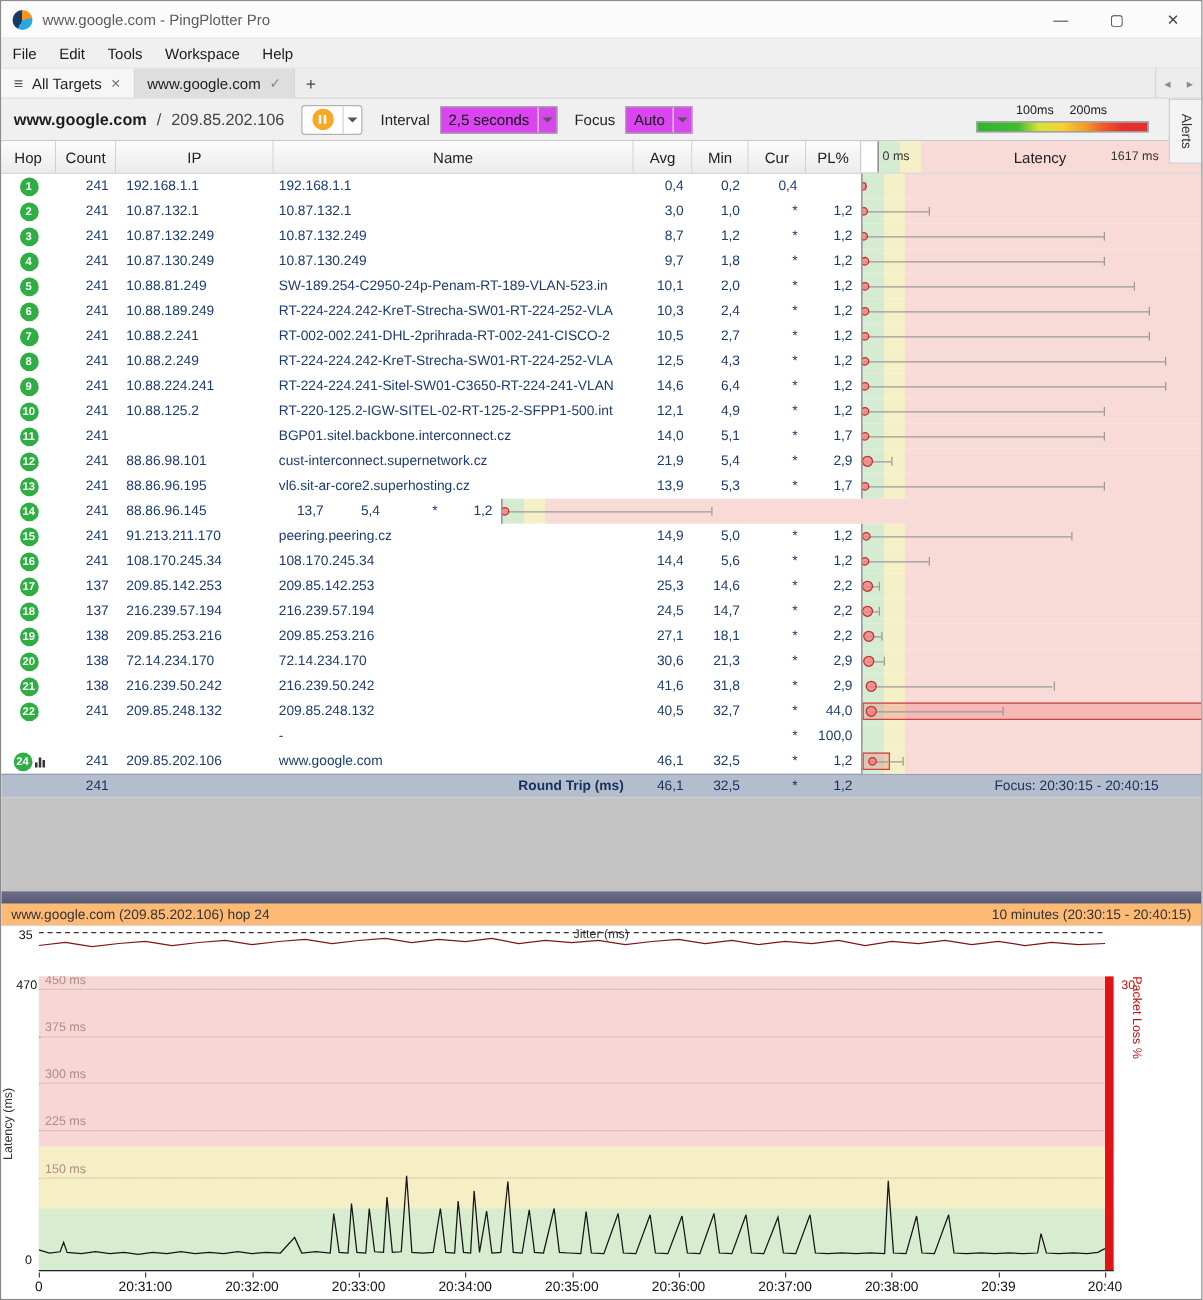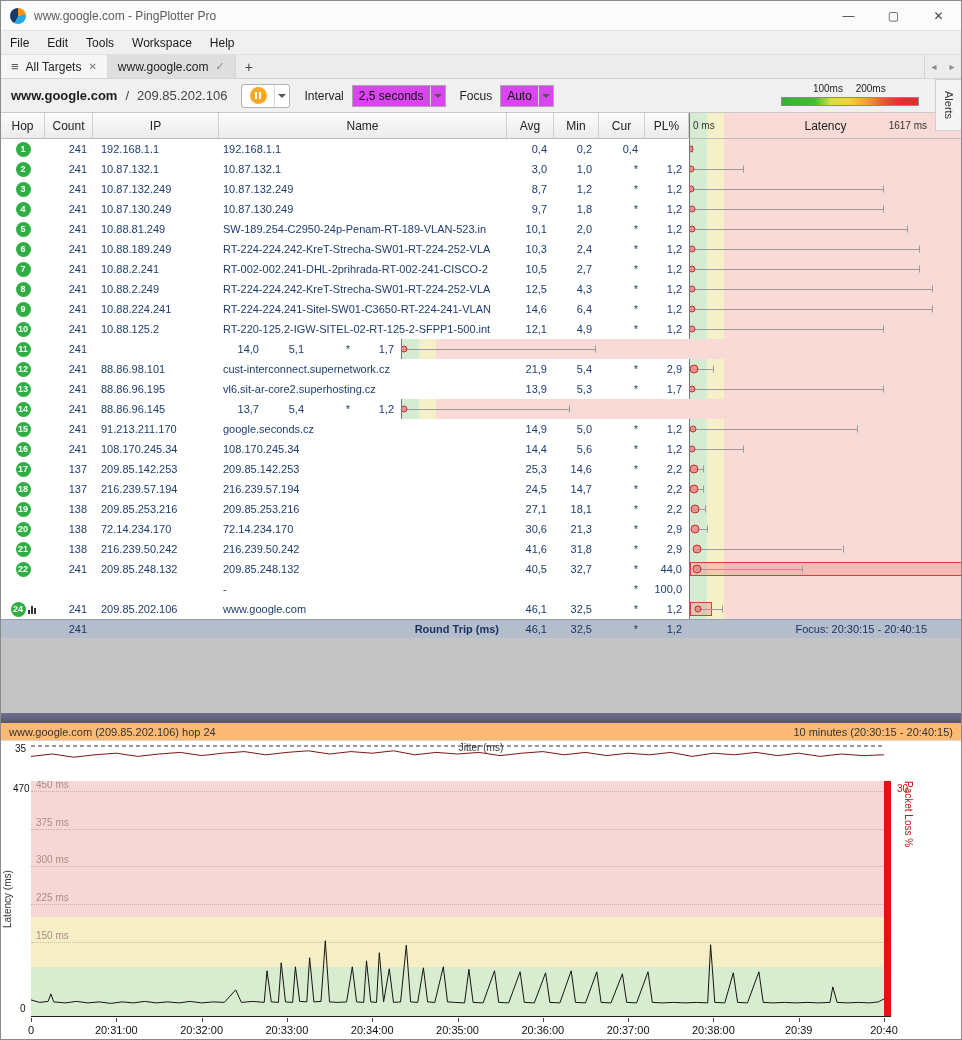--- a/index.html
+++ b/index.html
@@ -50,21 +50,21 @@
 
   .alerts { position: absolute; top: 78px; right: 0; width: 26px; height: 52px; background: #f4f4f4; border: 1px solid #cfcfcf; border-right: none; display: flex; align-items: center; justify-content: center; z-index: 5; }
   .alerts span { writing-mode: vertical-rl; font-size: 11px; color: #333; }
 
   
   .thead { height: 26px; display: flex; border-bottom: 1px solid #bdbdbd; }
   .th { display: flex; align-items: center; justify-content: center; font-size: 12px; color: #222; background: linear-gradient(#fcfcfc, #ebebeb); border-right: 1px solid #cfcfcf; }
   .col-hop { width: 44px; } .col-count { width: 48px; } .col-ip { width: 126px; } .col-name { width: 288px; }
   .col-avg { width: 47px; } .col-min { width: 45px; } .col-cur { width: 46px; } .col-pl { width: 44px; }
   .latstrip { background: linear-gradient(to right, #d6ecd2 0px, #d6ecd2 17px, #f6f0c8 17px, #f6f0c8 34px, #f8dad6 34px, #f8dad6 100%); }
-  .th.lat { flex: 1; position: relative; border-right: none; border-left: 1px solid #777; }
+  .th.lat { flex: 1; position: relative; border-right: none; border-left: 1px solid #777; margin-left: 13px; }
   .lat-left { position: absolute; left: 3px; font-size: 10px; color: #333; }
   .lat-mid { font-size: 12px; color: #222; }
   .lat-right { position: absolute; right: 34px; font-size: 10px; color: #333; }
 
   .tbody { background: #fff; }
   .trow { display: flex; height: 20px; font-size: 11px; }
   .c { display: flex; align-items: center; height: 100%; color: #1d3c6e; }
   .c.hop { width: 44px; justify-content: center; gap: 2px; }
   .c.count { width: 48px; justify-content: flex-end; padding-right: 6px; }
   .c.ip { width: 126px; padding-left: 8px; }
@@ -371,20 +371,21 @@
         <div class="wcap" style="left: 193.173px;"></div>
         <div class="dot" style="left: 2.05034px;"></div>
       </div>
     </div>
     <div class="trow">
       <div class="c hop">
         <div class="hopbadge">11</div>
       </div>
       <div class="c count">241</div>
       <div class="c ip"></div>
+      <div class="c name">BGP01.sitel.backbone.interconnect.cz</div>
       <div class="c num w-avg">14,0</div>
       <div class="c num w-min">5,1</div>
       <div class="c num w-cur">*</div>
       <div class="c num w-pl">1,7</div>
       <div class="c lat latstrip">
         <div class="whisk" style="left: 0.864193px; width: 192.308px;"></div>
         <div class="wcap" style="left: 193.173px;"></div>
         <div class="dot" style="left: 2.37229px;"></div>
       </div>
     </div>
@@ -437,21 +438,21 @@
         <div class="wcap" style="left: 166.908px;"></div>
         <div class="dot" style="left: 2.32146px;"></div>
       </div>
     </div>
     <div class="trow">
       <div class="c hop">
         <div class="hopbadge">15</div>
       </div>
       <div class="c count">241</div>
       <div class="c ip">91.213.211.170</div>
-      <div class="c name">google.seconds.cz</div>
+      <div class="c name">peering.peering.cz</div>
       <div class="c num w-avg">14,9</div>
       <div class="c num w-min">5,0</div>
       <div class="c num w-cur">*</div>
       <div class="c num w-pl">1,2</div>
       <div class="c lat latstrip">
         <div class="whisk" style="left: 0.847248px; width: 166.061px;"></div>
         <div class="wcap" style="left: 166.908px;"></div>
         <div class="dot" style="left: 2.5248px;"></div>
       </div>
     </div>

